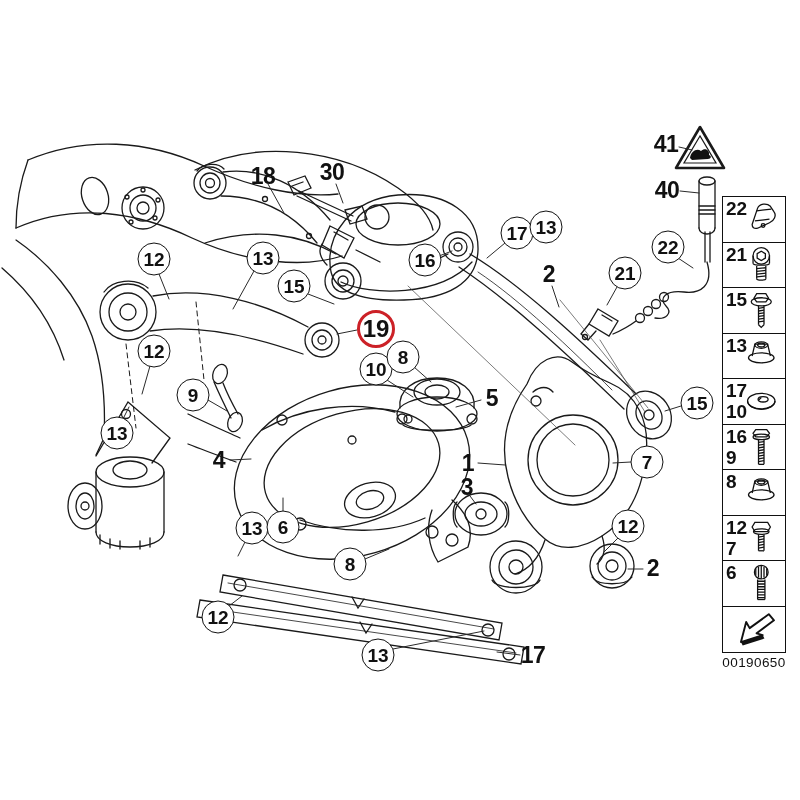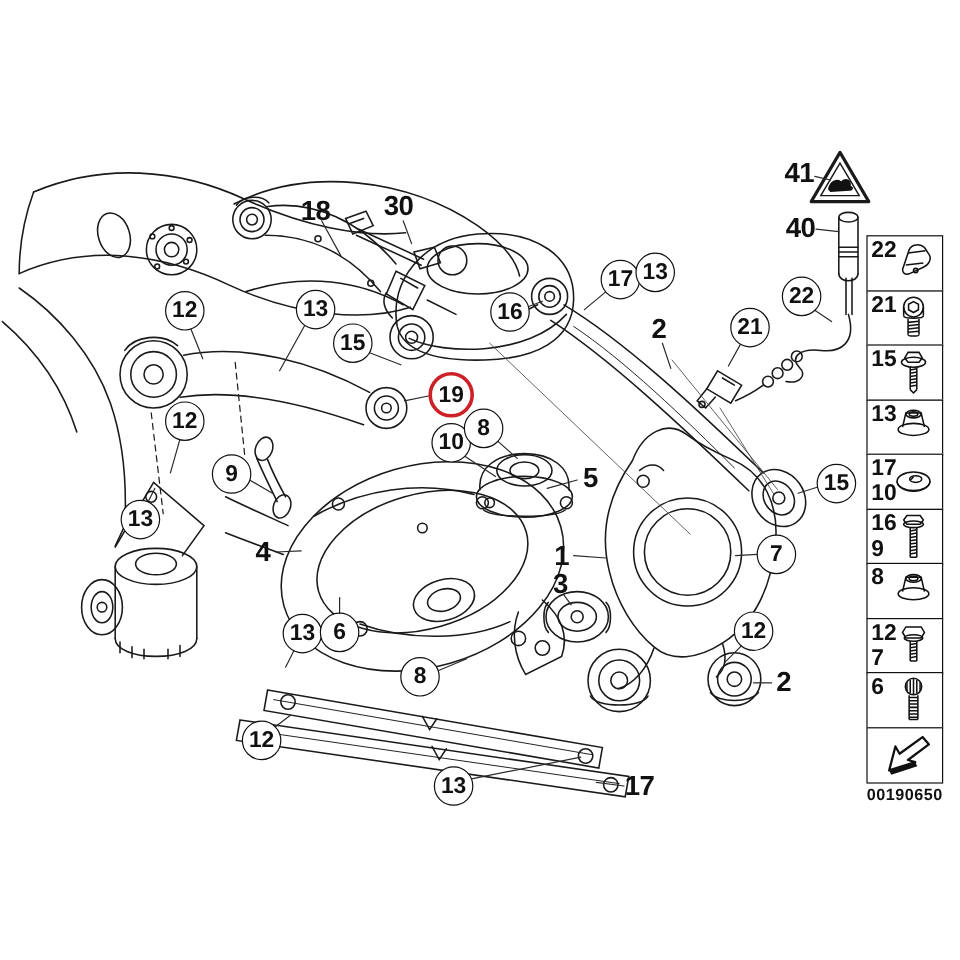--- a/index.html
+++ b/index.html
@@ -5,33 +5,33 @@
   html,body{margin:0;padding:0;background:#fff;}
   #stage{position:relative;width:800px;height:800px;background:#fff;overflow:hidden;
          font-family:"Liberation Sans",sans-serif;}
   #art{position:absolute;left:0;top:0;}
   
   .co{position:absolute;transform:translate(-50%,-50%);font-weight:bold;color:#111;
       display:flex;align-items:center;justify-content:center;line-height:1;user-select:none;}
   .co.plain{font-size:23px;letter-spacing:-0.5px;}
   .co.circle{width:31px;height:31px;border:1.8px solid #111;border-radius:50%;
              background:#fff;font-size:19px;}
-  .co.circle-red{width:32px;height:32px;border-radius:50%;background:#fff;font-size:19px;}
+  .co.circle-red{width:32px;height:32px;border-radius:50%;background:#fff;font-size:24px;}
   
   #legend{position:absolute;left:722px;top:196px;width:64px;height:457px;
           display:flex;flex-direction:column;}
   .lbox{flex:1;border:1.7px solid #111;margin-top:-1.7px;position:relative;background:#fff;}
   .lbox:first-child{margin-top:0;}
   .lbox .lbl{position:absolute;left:3px;top:1px;font-size:19px;font-weight:bold;color:#111;}
   .lbox .lbl.bottom{top:auto;bottom:1px;}
   .lbox .licon{position:absolute;right:0px;top:50%;transform:translateY(-50%);
                width:42px;height:44px;}
   .lbox.arrow .licon{right:auto;left:50%;transform:translate(-50%,-50%);width:52px;height:40px;}
   #part-number{position:absolute;left:719px;top:655px;width:70px;text-align:center;
-               font-size:13.5px;font-weight:bold;color:#111;letter-spacing:0.4px;}
+               font-size:13.5px;font-weight:normal;color:#111;letter-spacing:0.4px;}
 </style>
 </head>
 <body>
 
 <div id="stage">
 
   <svg id="art" width="800" height="800" viewBox="0 0 800 800" fill="none" stroke="#1a1a1a" stroke-width="1.3" stroke-linecap="round">
 
     <g>
       <path d="M28,160 C85,136 148,140 204,166 C252,188 300,198 338,194"></path>

